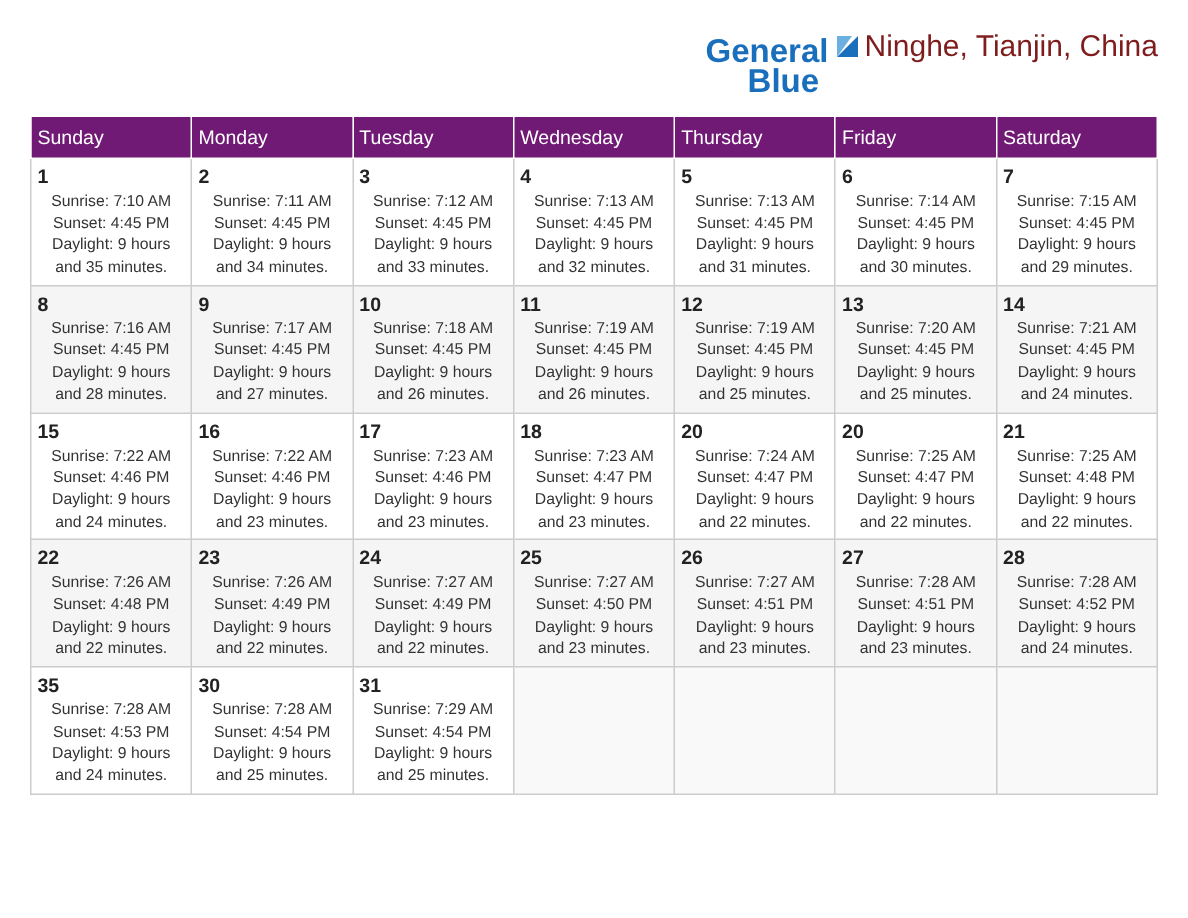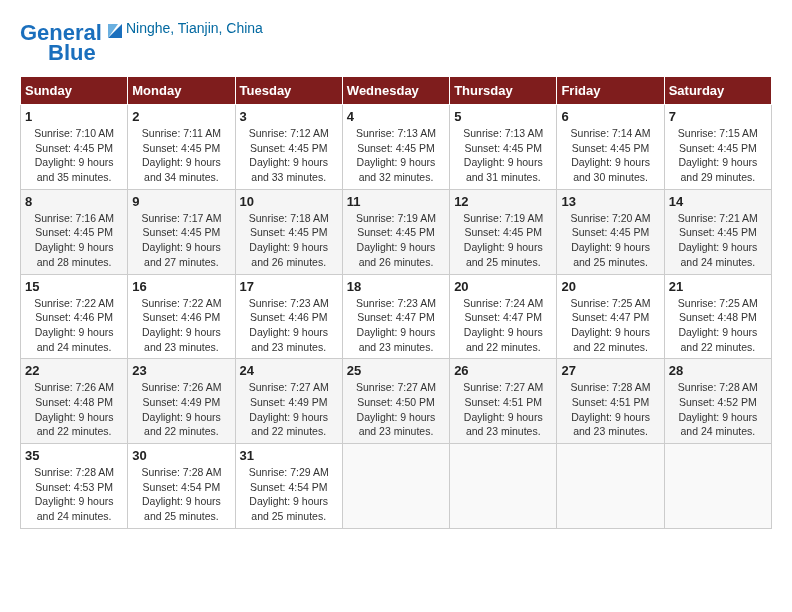--- a/index.html
+++ b/index.html
@@ -6,57 +6,57 @@
     body {
       font-family: Arial, sans-serif;
       background: #fff;
       width: 792px;
       min-height: 612px;
       padding: 20px;
     }
     .header {
       display: flex;
       align-items: flex-start;
-      justify-content: flex-start;
+      justify-content: flex-end;
       margin-bottom: 10px;
     }
     .logo {
       display: flex;
       flex-direction: column;
       align-items: flex-start;
     }
     .logo-row {
       display: flex;
       align-items: center;
     }
     .title-block {
       text-align: right;
     }
     .title-block h1 {
       font-size: 36px;
       font-weight: bold;
       color: #222;
     }
     .title-block h2 {
-      font-size: 14px;
+      font-size: 20px;
       font-weight: normal;
-      color: #0369a1;
+      color: #7f1d1d;
     }
     .calendar {
       width: 100%;
       border-collapse: collapse;
       font-size: 11px;
     }
     .calendar thead tr th {
-      background: #7f1d1d;
+      background: #701a75;
       color: #fff;
       padding: 6px 4px;
       text-align: left;
       font-size: 13px;
-      font-weight: bold;
+      font-weight: normal;
       border: 1px solid #fff;
     }
     .calendar tbody tr td {
       vertical-align: top;
       border: 1px solid #ccc;
       padding: 4px;
       background: #fff;
       min-height: 80px;
       width: 107px;
     }

